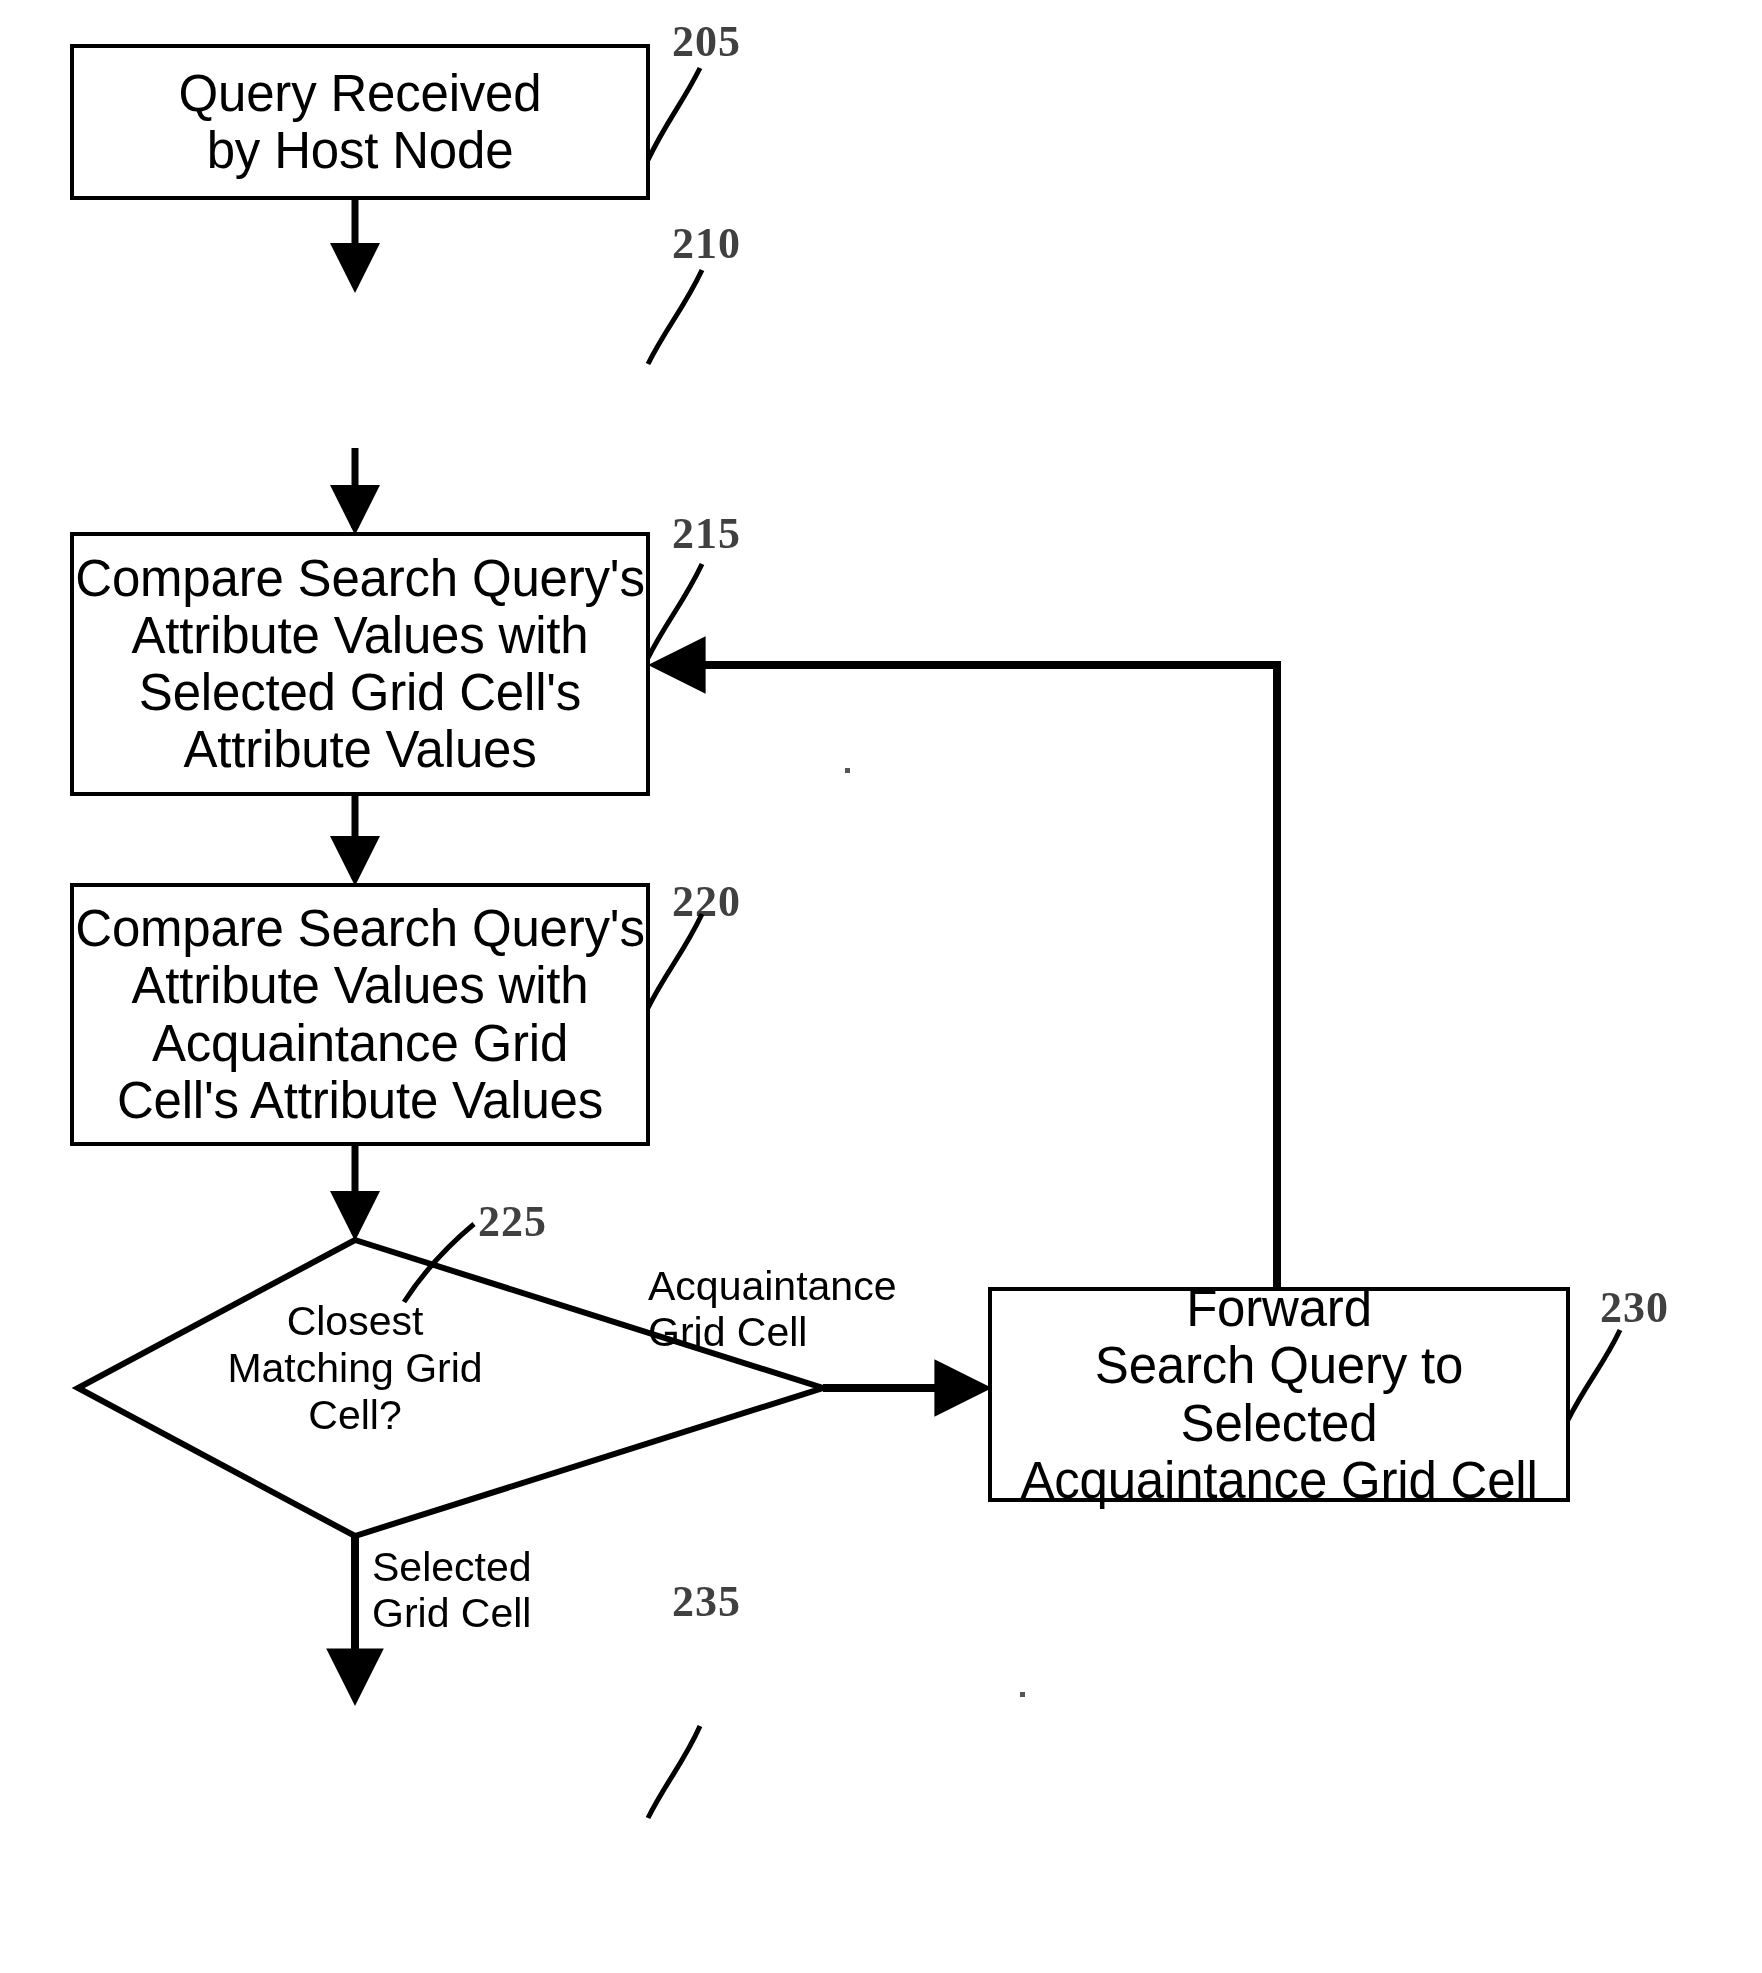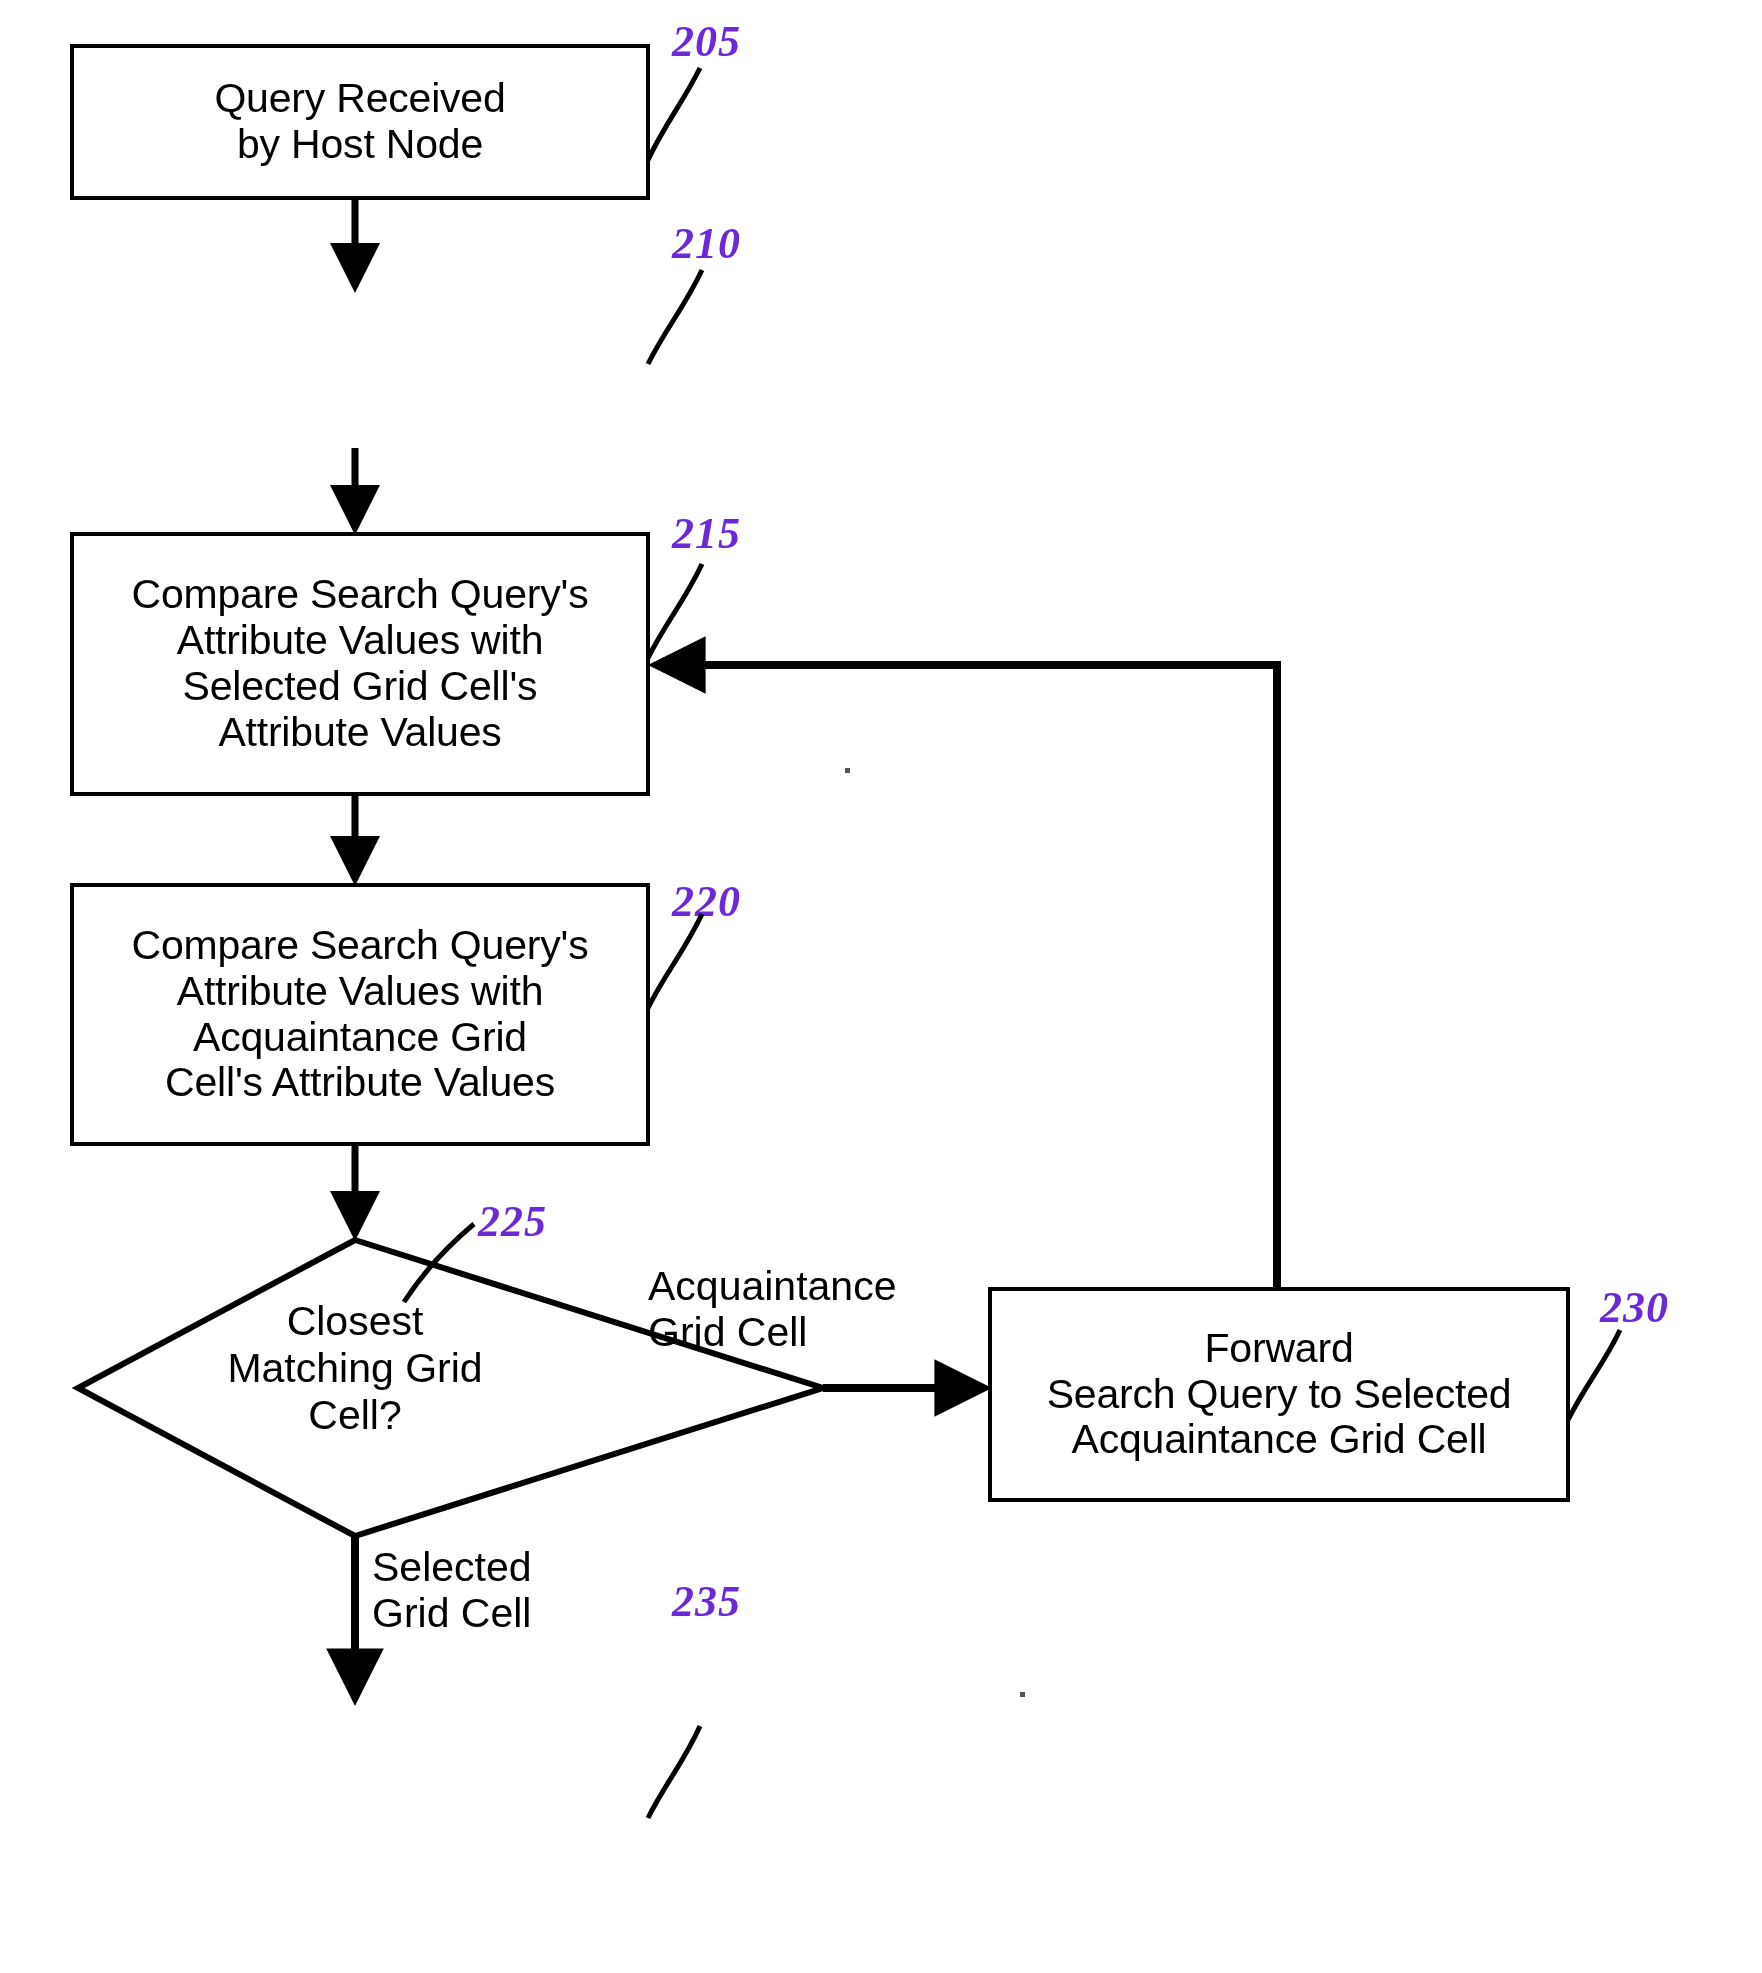--- a/index.html
+++ b/index.html
@@ -27,21 +27,21 @@
     position: absolute;
     box-sizing: border-box;
     border: 4px solid #000;
     background: #fff;
     display: flex;
     align-items: center;
     justify-content: center;
     text-align: center;
     color: #000;
     line-height: 1.12;
-    font-size: 41px;
+    font-size: 51px;
     letter-spacing: -0.2px;
     z-index: 3;
   }
   .node-box .txt {
     width: 100%;
     white-space: pre-line;
   }
   
   .diamond-label {
     position: absolute;
@@ -49,24 +49,23 @@
     font-size: 41px;
     line-height: 1.15;
     color: #000;
     white-space: pre-line;
     z-index: 4;
   }
   
   .ref-num {
     position: absolute;
     font-family: "Liberation Serif", serif;
-    font-style: italic;
     font-weight: bold;
     font-size: 44px;
-    color: #6d28d9;
+    color: #404040;
     z-index: 5;
     letter-spacing: 1px;
   }
   
   .edge-label {
     position: absolute;
     font-size: 41px;
     line-height: 1.12;
     color: #000;
     white-space: pre-line;

